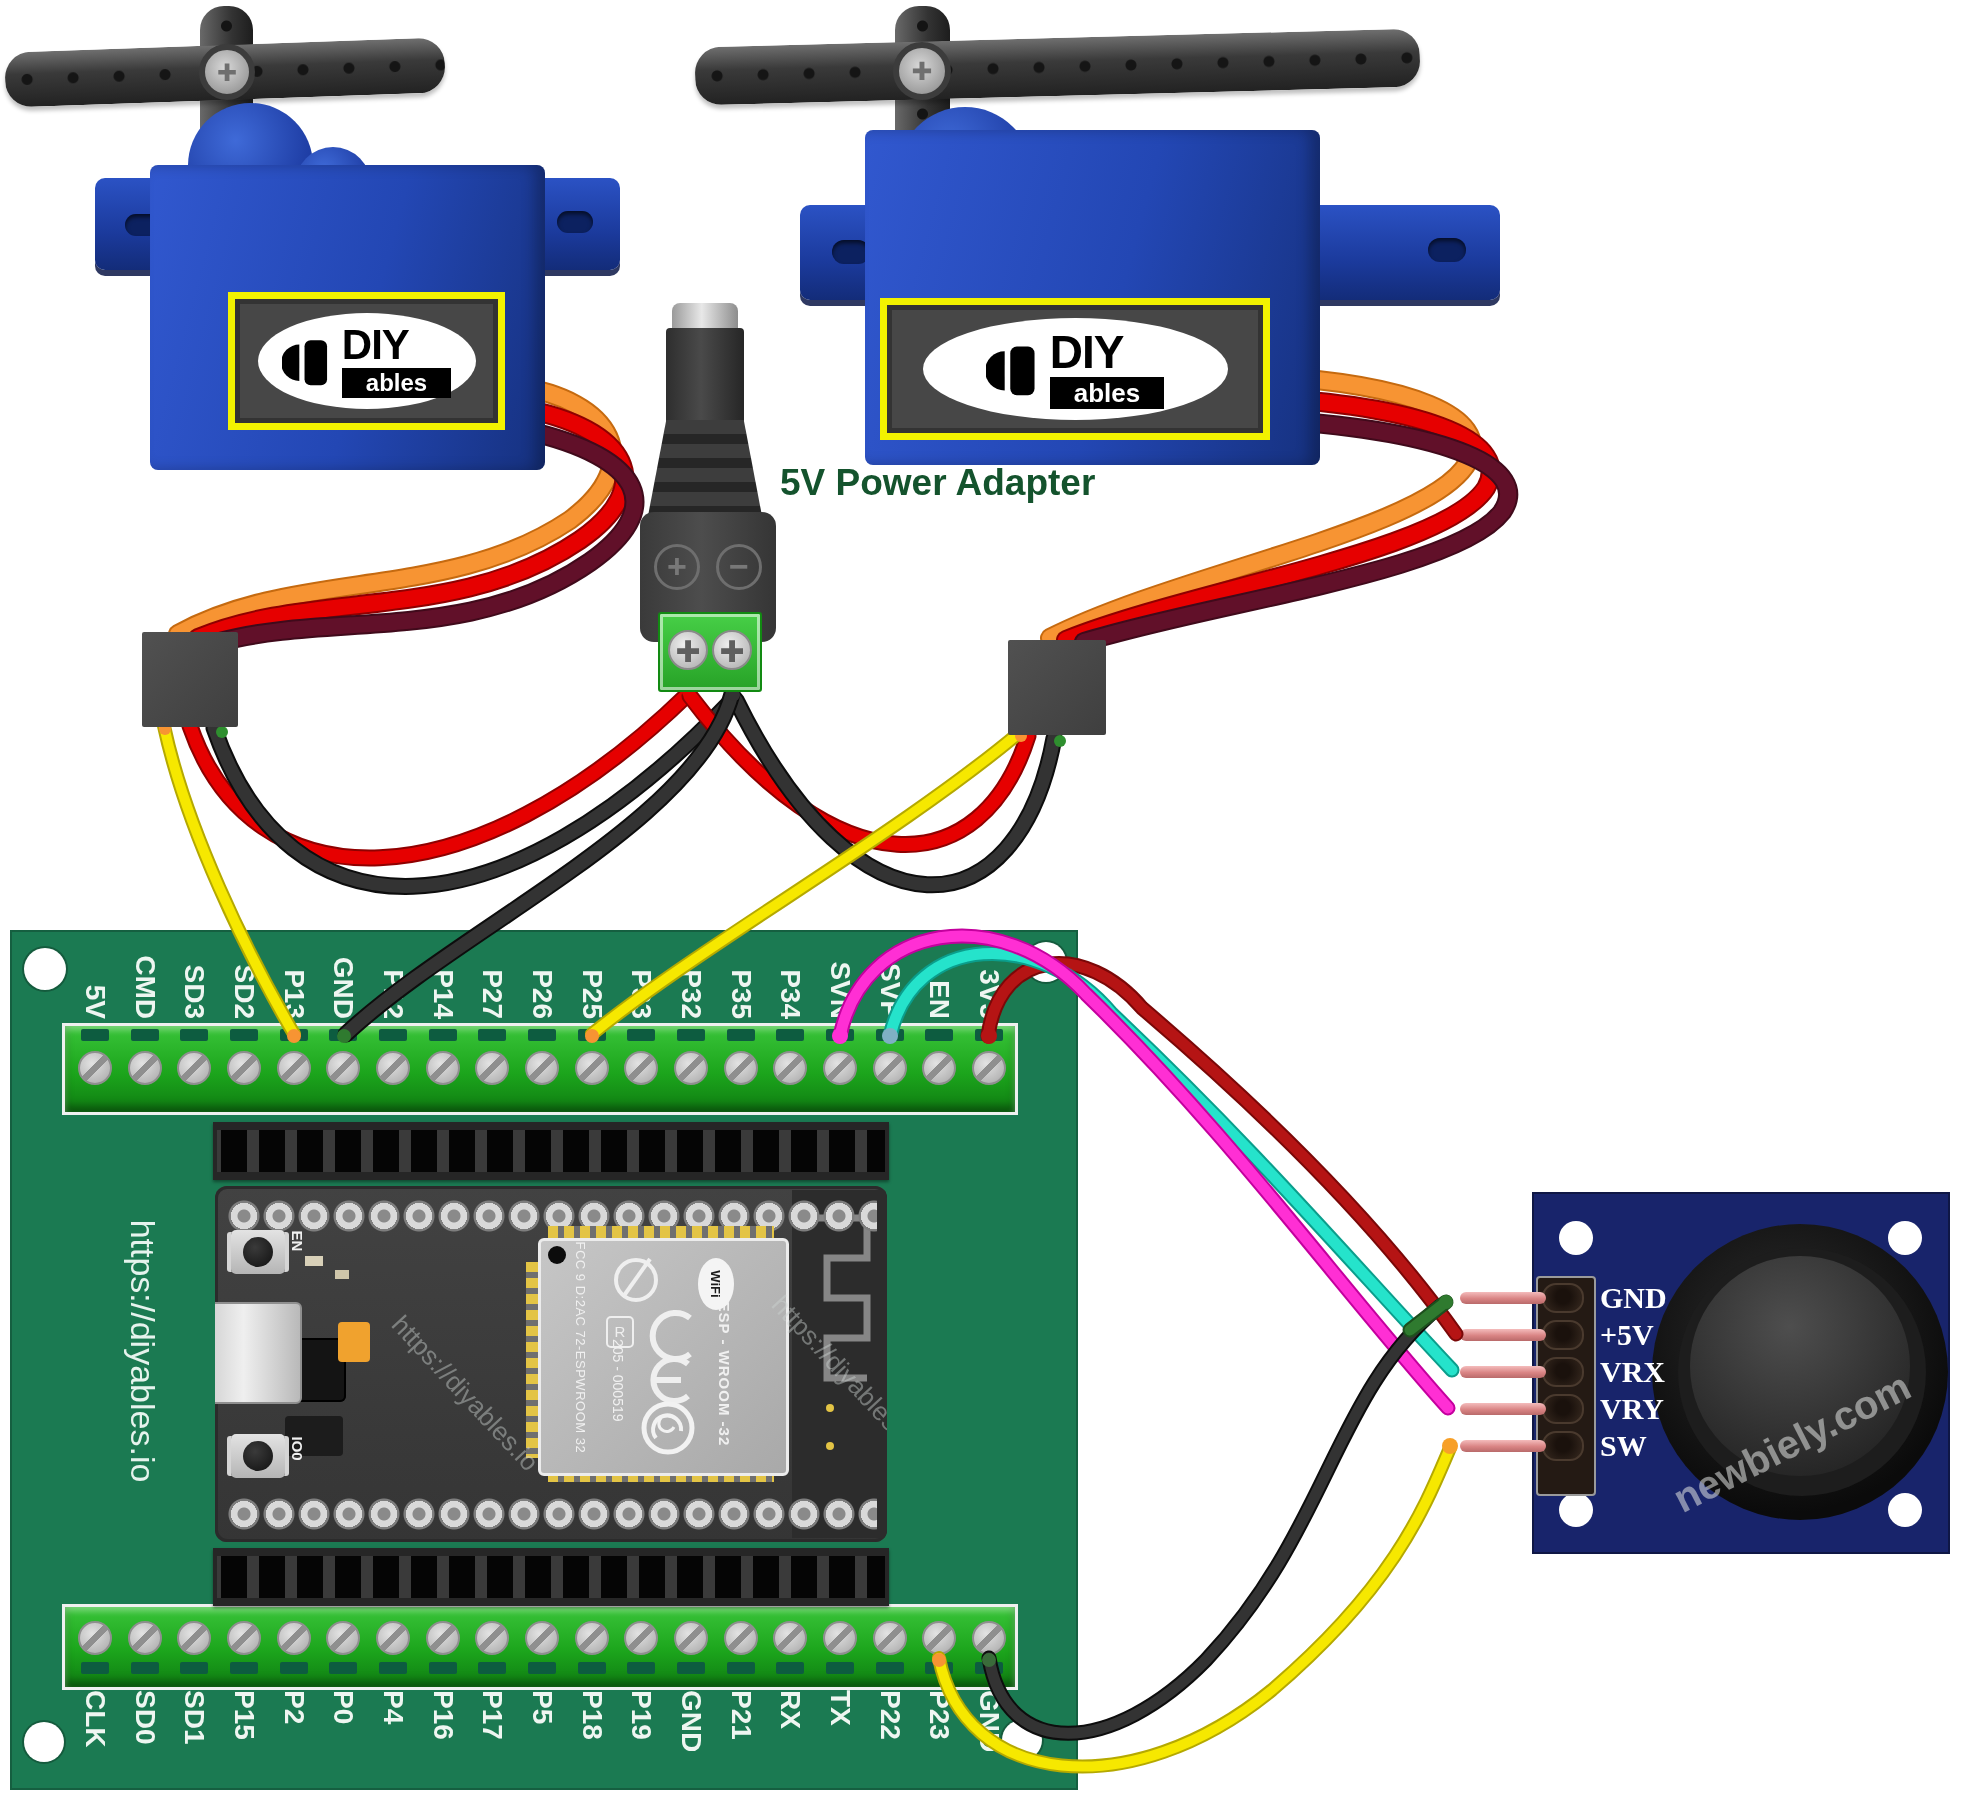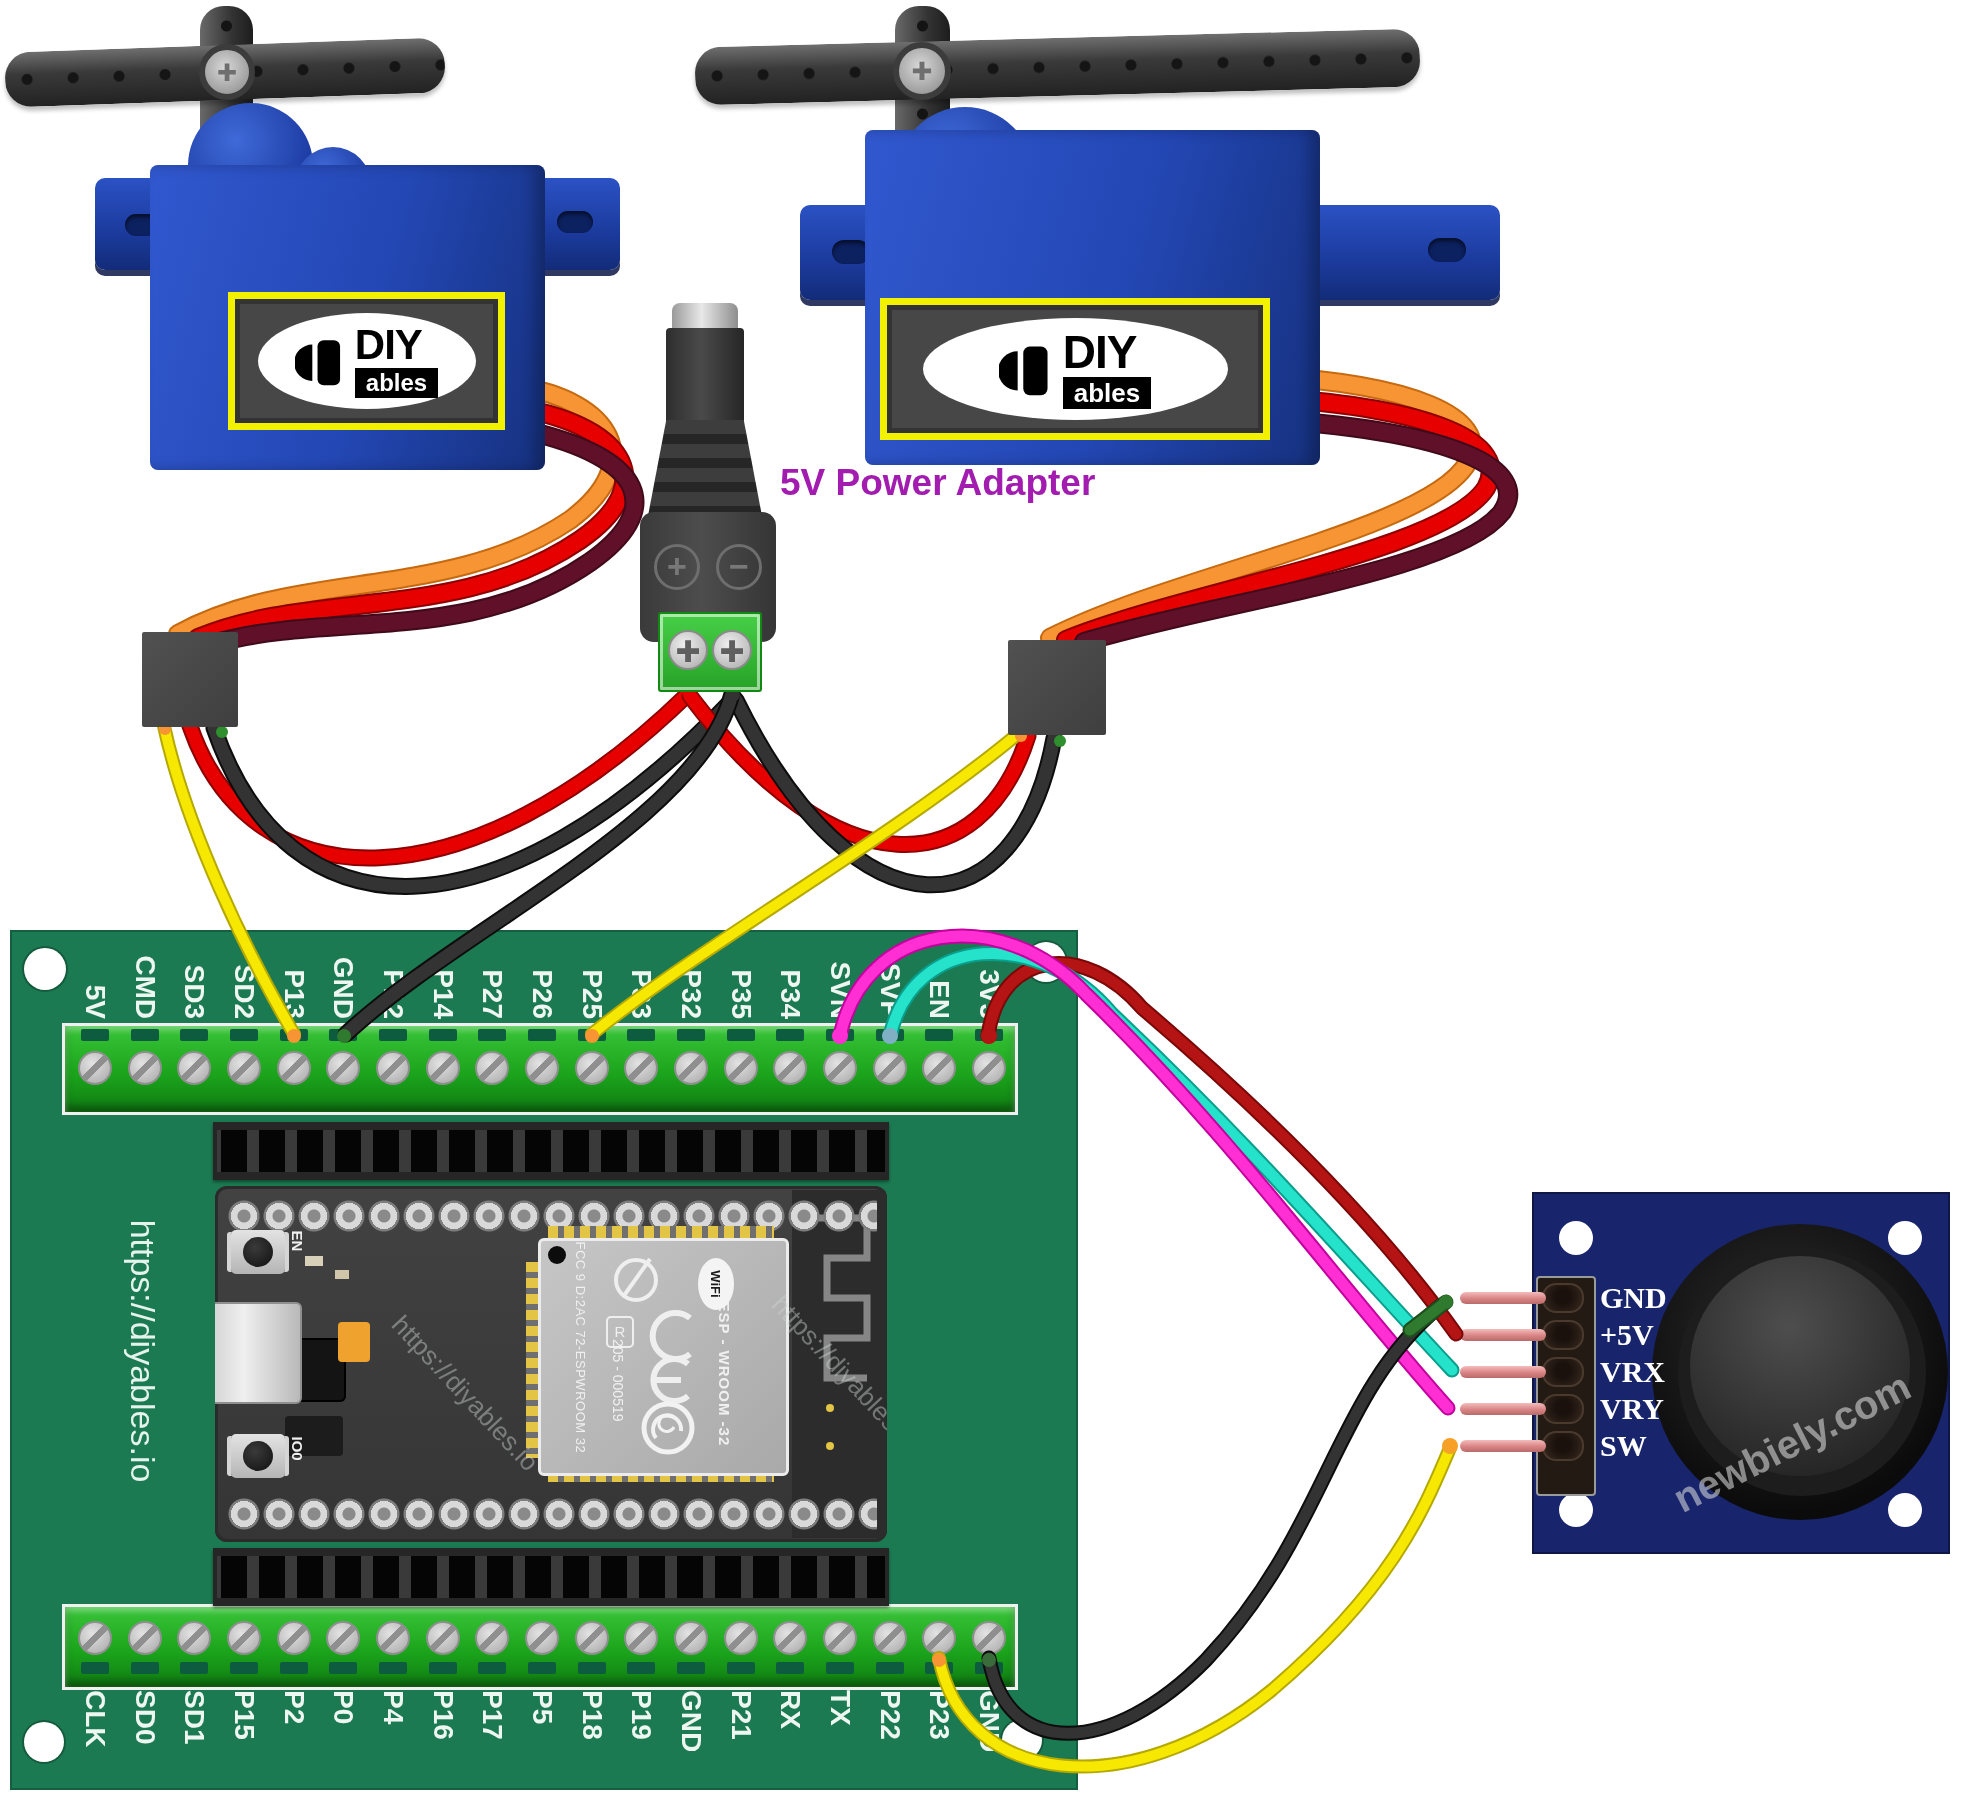--- a/index.html
+++ b/index.html
@@ -84,23 +84,23 @@
   .flange{background:linear-gradient(180deg,#2b52c4,#1b3a9c 60%,#132c79);border-radius:10px;
         box-shadow:0 6px 0 rgba(10,22,70,.85);}
   .tab-hole{background:#0c2160;border-radius:12px;box-shadow:inset 0 3px 4px rgba(0,0,0,.6);}
   .servo-body{background:linear-gradient(105deg,#3158cf,#2347b4 55%,#16317f);border-radius:8px;
         box-shadow:inset -10px 0 14px rgba(0,0,0,.25);}
   .servo-label{background:#474747;border:7px solid #f2f200;box-shadow:inset 0 0 0 5px #333;
         display:flex;align-items:center;justify-content:center;}
   .logo-ell{background:#fff;border-radius:50%;display:flex;align-items:center;justify-content:center;gap:8px;}
   .logo-txt{display:flex;flex-direction:column;align-items:flex-start;line-height:1;}
   .logo-diy{font-weight:800;color:#000;letter-spacing:-1px;}
-  .logo-ables{background:#000;color:#fff;font-weight:700;padding:3px 11px;margin-top:2px;}
-  
-  #pa-label{font-weight:700;color:#a21caf;font-size:37px;z-index:20;white-space:nowrap;}
+  .logo-ables{background:#000;color:#fff;font-weight:700;padding:3px 24px;margin-top:2px;}
+  
+  #pa-label{font-weight:700;color:#14532d;font-size:37px;z-index:20;white-space:nowrap;}
   #wires{left:0;top:0;z-index:5;}
   svg{display:block;}
 </style>
 </head>
 <body>
 
 <div id="canvas">
 
   <div class="abs" id="board">
     <div class="abs" id="board-wm" style="left:-52px;top:402px;">https://diyables.io</div>

